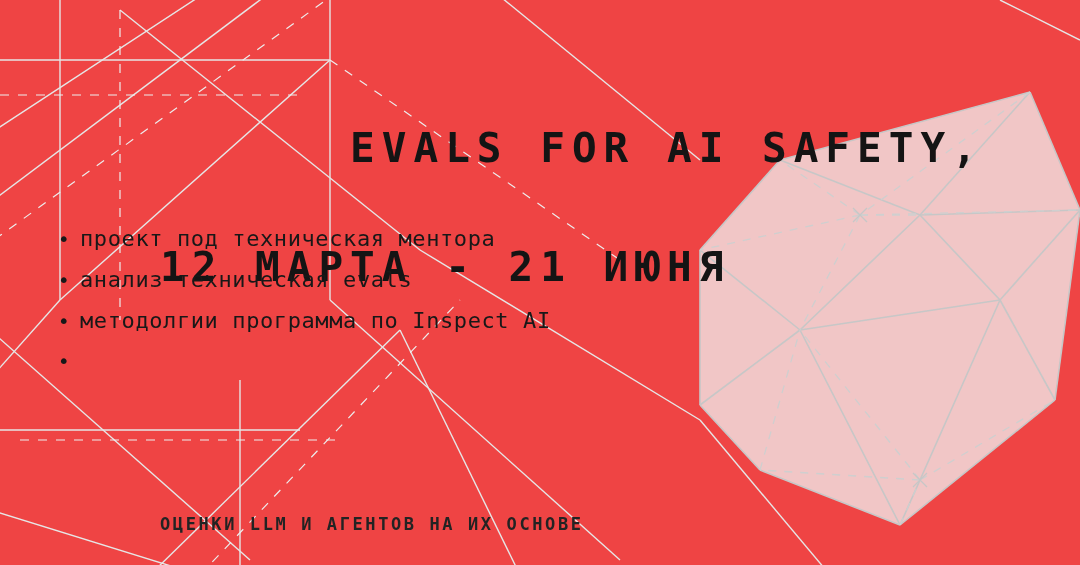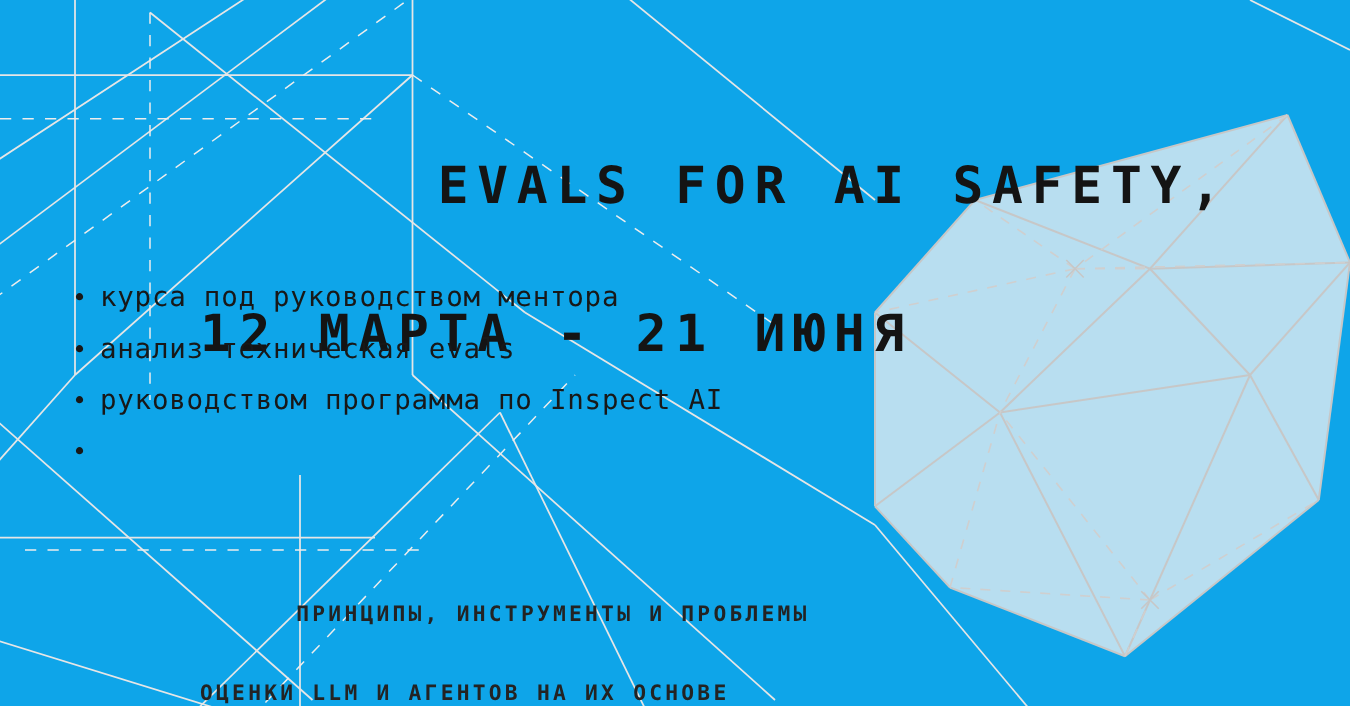--- a/index.html
+++ b/index.html
@@ -4,21 +4,21 @@
 <style>
   html, body {
     margin: 0;
     padding: 0;
     background: #ffffff;
   }
   .slide {
     position: relative;
     width: 1080px;
     height: 565px;
-    background: #0ea5e9;
+    background: #ef4444;
     overflow: hidden;
     font-family: "DejaVu Sans Mono", monospace;
     color: #1b1b1b;
   }
   .bg-layer {
     position: absolute;
     inset: 0;
     width: 1080px;
     height: 565px;
     pointer-events: none;
@@ -163,33 +163,32 @@
 
   <div class="content">
     <div class="title">
       <span>EVALS FOR AI SAFETY,</span>
       <span class="line2">12 МАРТА - 21 ИЮНЯ</span>
     </div>
 
     <ul class="bullets">
       <li>
         <span class="dot">•</span>
-        <span>курса под руководством ментора</span>
+        <span>проект под техническая ментора</span>
       </li>
       <li>
         <span class="dot">•</span>
         <span>анализ техническая evals</span>
       </li>
       <li>
         <span class="dot">•</span>
-        <span>руководством программа по Inspect AI</span>
+        <span>методолгии программа по Inspect AI</span>
       </li>
       <li>
         <span class="dot">•</span>
       </li>
     </ul>
 
     <div class="subtitle">
-      <span>ПРИНЦИПЫ, ИНСТРУМЕНТЫ И ПРОБЛЕМЫ</span>
       <span class="s2">ОЦЕНКИ LLM И АГЕНТОВ НА ИХ ОСНОВЕ</span>
     </div>
   </div>
 </div>
 
 </body></html>

